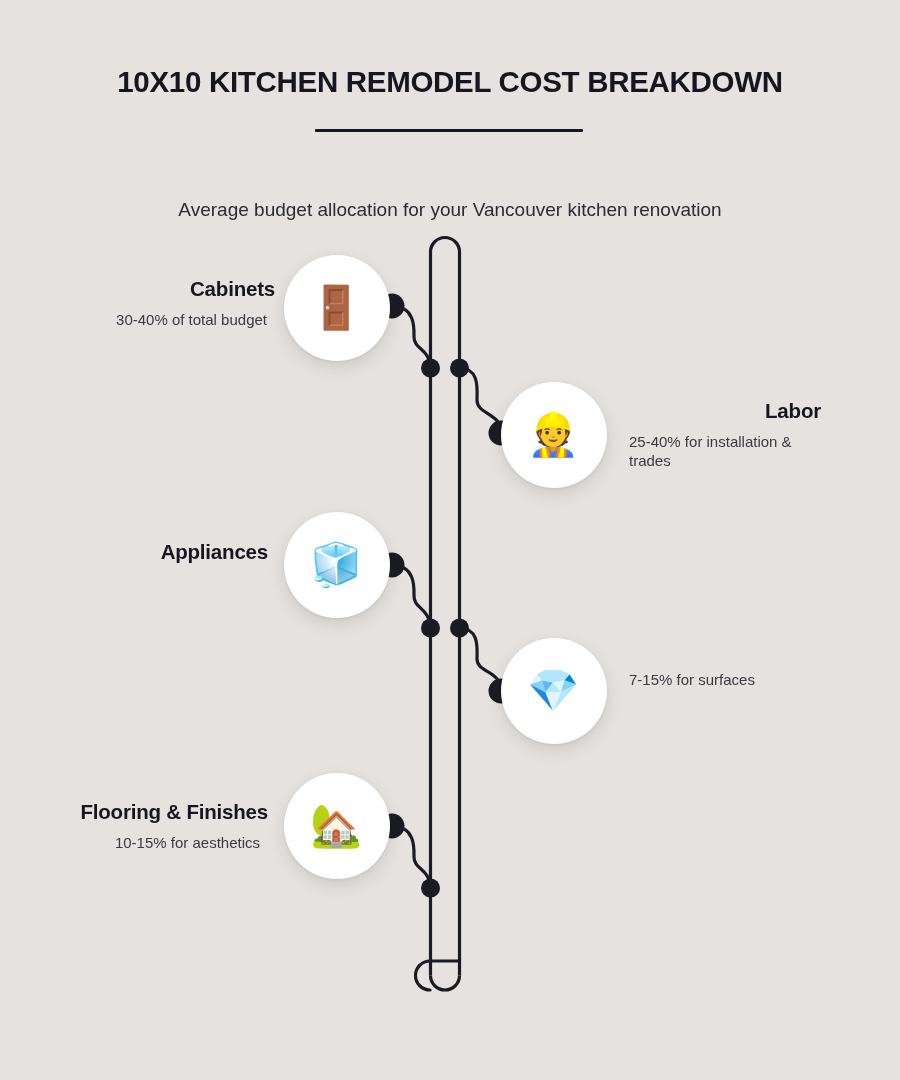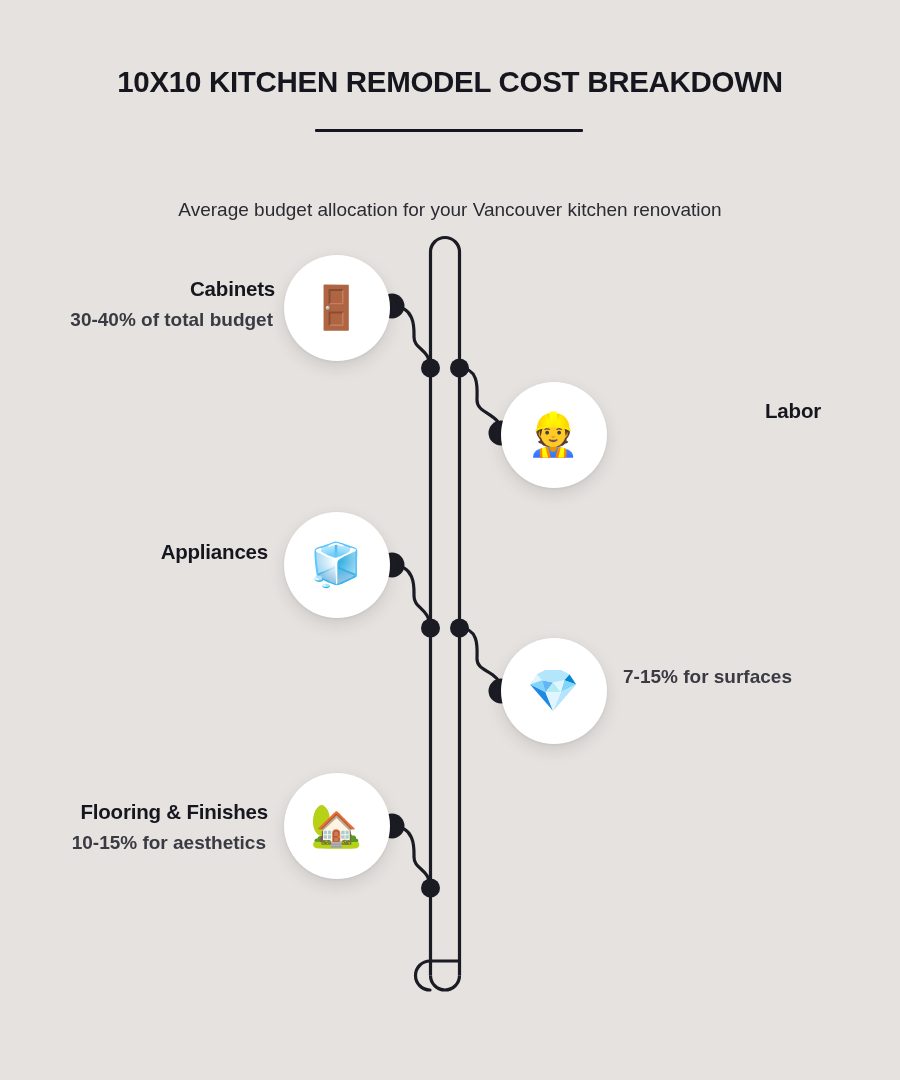--- a/index.html
+++ b/index.html
@@ -103,25 +103,25 @@
   .node-label .label-title {
     font-size: 20.5px;
     font-weight: 800;
     color: #16161E;
     line-height: 1.2;
     letter-spacing: -0.2px;
     margin: 0 0 5px 0;
     text-align: right;
   }
   .node-label .label-desc {
-    font-size: 19px;
-    font-weight: 700;
+    font-size: 15px;
+    font-weight: 400;
     color: #3A3A42;
     line-height: 1.32;
-    margin: 2px;
+    margin: 8px;
   }
   .node-label.align-right {
     text-align: right;
   }
   .node-label.align-left {
     text-align: left;
   }
 
   
   .footer {
@@ -198,20 +198,21 @@
     <span class="node-emoji">🏡</span>
   </div>
 
   <div class="node-label align-right" style="left:26px; top:277px; width:249px;">
     <div class="label-title">Cabinets</div>
     <div class="label-desc">30-40% of total budget</div>
   </div>
 
   <div class="node-label align-left" style="left:621px; top:399px; width:200px;">
     <div class="label-title">Labor</div>
+    <div class="label-desc">25-40% for installation &amp; trades</div>
   </div>
 
   <div class="node-label align-right" style="left:26px; top:540px; width:242px;">
     <div class="label-title">Appliances</div>
   </div>
 
   <div class="node-label align-left" style="left:621px; top:662px; width:210px;">
     <div class="label-desc">7-15% for surfaces</div>
   </div>
 

